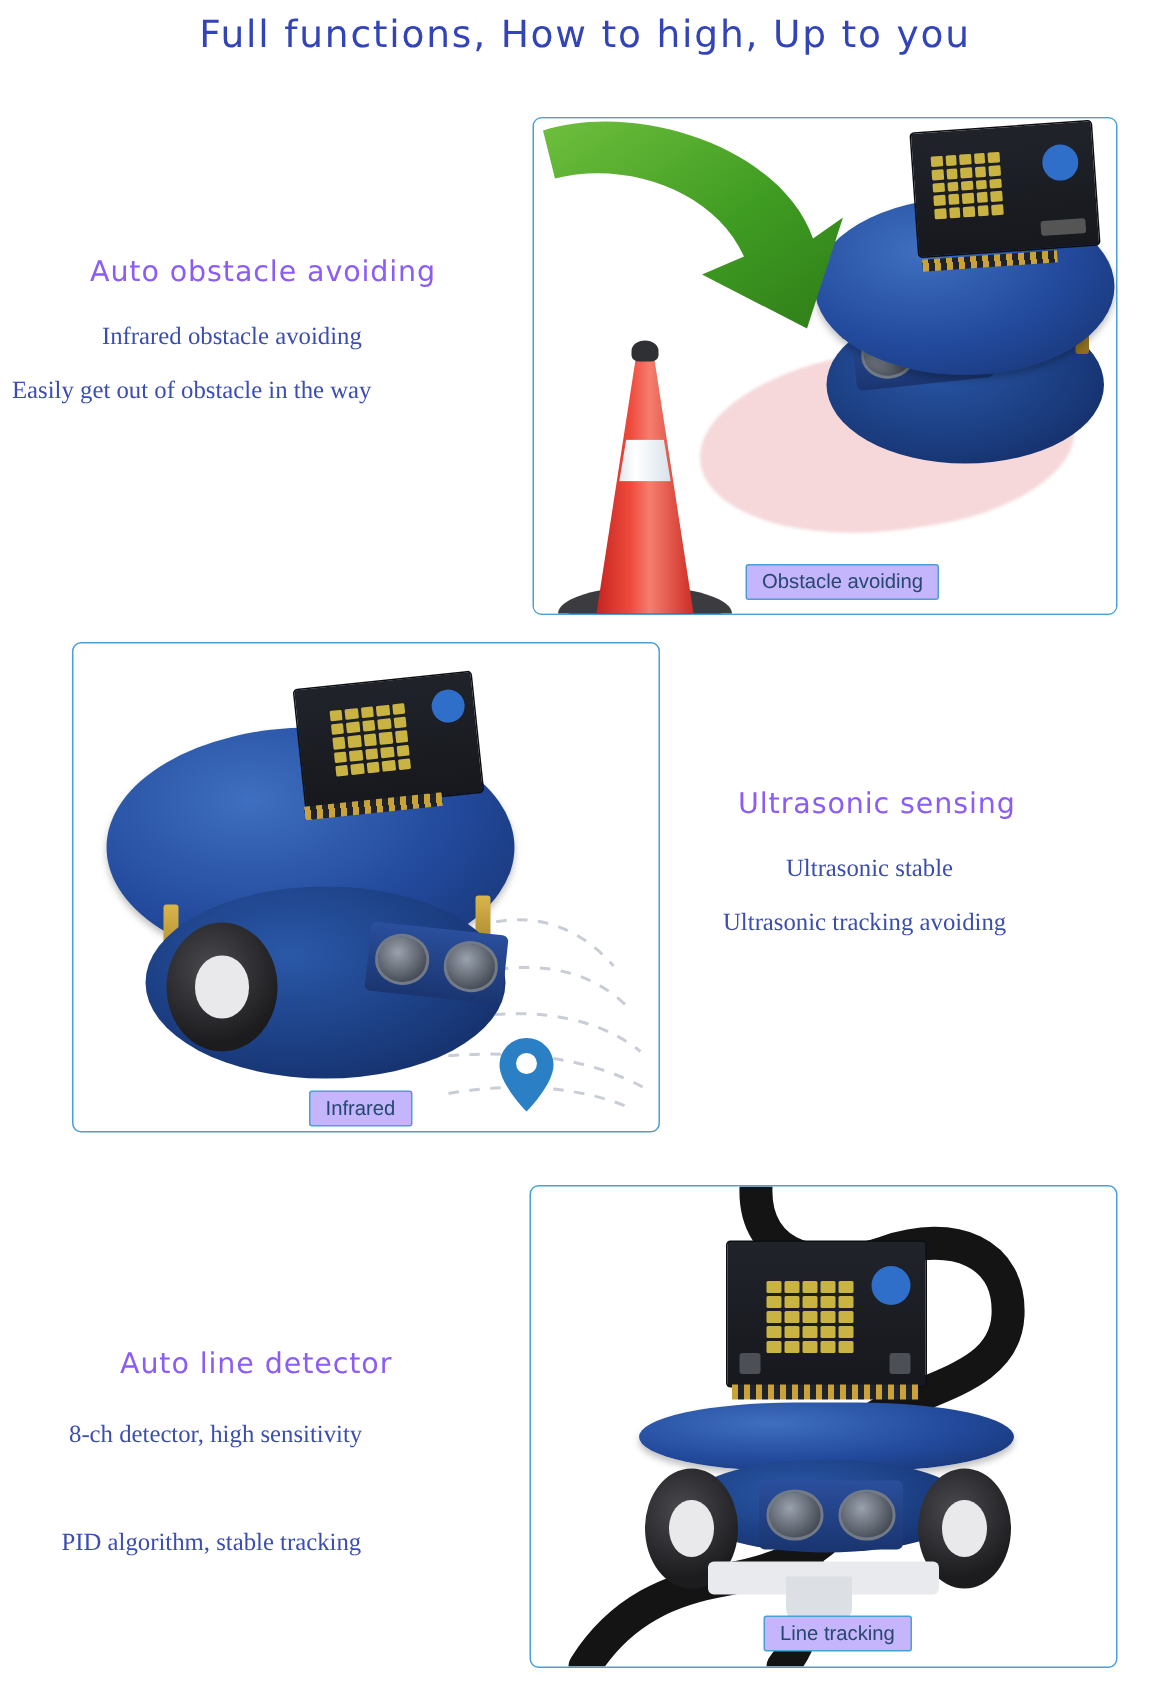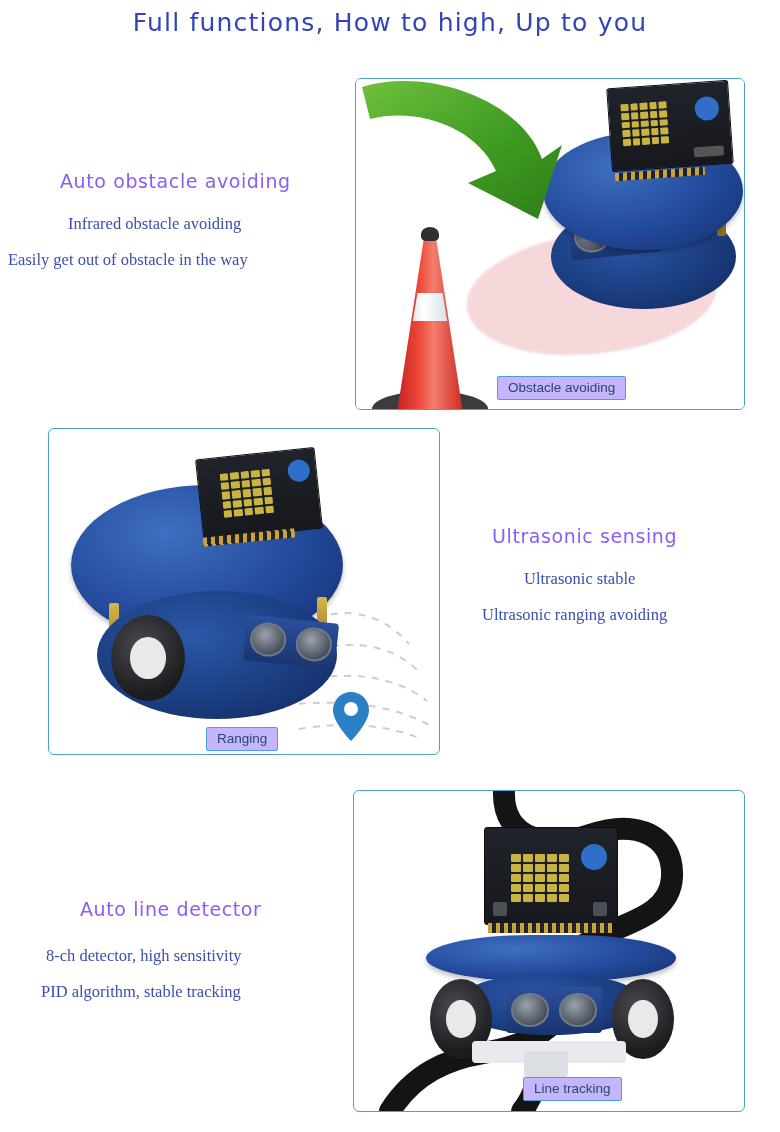--- a/index.html
+++ b/index.html
@@ -273,21 +273,21 @@
       </linearGradient>
     </defs>
     <path d="M6,8 C70,-12 165,20 186,80 L206,66 L182,140 L112,104 L140,92 C120,48 62,28 14,40 Z" fill="url(#ga)"></path>
   </svg>
 
   <div class="caption-chip" style="left:141px; top:297px;">Obstacle avoiding</div>
 </div>
 
 <div class="feature-heading" style="left:492px; top:525px;">Ultrasonic sensing</div>
 <div class="feature-line" style="left:524px; top:569px;">Ultrasonic stable</div>
-<div class="feature-line" style="left:482px; top:605px;">Ultrasonic ranging avoiding</div>
+<div class="feature-line" style="left:482px; top:605px;">Ultrasonic tracking avoiding</div>
 
 <div class="photo-card" id="card-ultra">
 
   <svg class="wave-svg" width="390" height="325" viewBox="0 0 390 325">
     <g fill="none" stroke="#c9ced6" stroke-width="2" stroke-dasharray="7 7">
       <path d="M232,210 C282,170 330,180 360,215"></path>
       <path d="M230,235 C290,205 342,212 372,245"></path>
       <path d="M226,258 C292,238 346,246 378,272"></path>
       <path d="M222,278 C290,268 344,276 380,296"></path>
       <path d="M250,300 C296,292 340,296 372,310"></path>
@@ -344,26 +344,26 @@
     <div class="wheel" style="left:44px; top:164px; width:74px; height:86px;">
       <div class="hub"></div>
     </div>
   </div>
 
   <svg class="map-pin" style="left:282px; top:262px;" width="40" height="52" viewBox="0 0 40 52">
     <path d="M20,1 C10,1 2,9 2,19 C2,32 20,50 20,50 C20,50 38,32 38,19 C38,9 30,1 20,1 Z" fill="#2b7fc4"></path>
     <circle cx="20" cy="18" r="7" fill="#ffffff"></circle>
   </svg>
 
-  <div class="caption-chip" style="left:157px; top:298px;">Ranging</div>
+  <div class="caption-chip" style="left:157px; top:298px;">Infrared</div>
 </div>
 
 <div class="feature-heading" style="left:80px; top:898px;">Auto line detector</div>
 <div class="feature-line" style="left:46px; top:946px;">8-ch detector, high sensitivity</div>
-<div class="feature-line" style="left:41px; top:982px;">PID algorithm, stable tracking</div>
+<div class="feature-line" style="left:41px; top:1018px;">PID algorithm, stable tracking</div>
 
 <div class="photo-card" id="card-line">
 
   <svg class="track-svg" width="390" height="320" viewBox="0 0 390 320">
     <path d="M150,0 C148,50 196,58 236,44 C282,28 320,44 318,86 C316,126 268,132 236,150
              C196,172 180,210 184,250 C188,292 176,310 168,320" fill="none" stroke="#141414" stroke-width="22" stroke-linecap="round"></path>
     <path d="M36,320 C60,282 94,268 130,262 C176,254 206,236 214,206" fill="none" stroke="#141414" stroke-width="22" stroke-linecap="round"></path>
   </svg>
 
   <div class="robot" style="left:72px; top:36px; width:250px; height:256px;">
@@ -415,14 +415,14 @@
         <div class="hub"></div>
       </div>
     <div class="wheel" style="left:186px; top:152px; width:62px; height:80px;">
         <div class="hub"></div>
       </div>
 
     <div style="position:absolute; left:46px; top:214px; width:154px; height:22px; background:#e8eaee; border-radius:4px;"></div>
     <div style="position:absolute; left:98px; top:224px; width:44px; height:28px; background:#dcdfe4; border-radius:0 0 6px 6px;"></div>
   </div>
 
-  <div class="caption-chip" style="left:169px; top:286px;">Line tracking</div>
+  <div class="caption-chip" style="left:155px; top:286px;">Line tracking</div>
 </div>
 
 </body></html>

